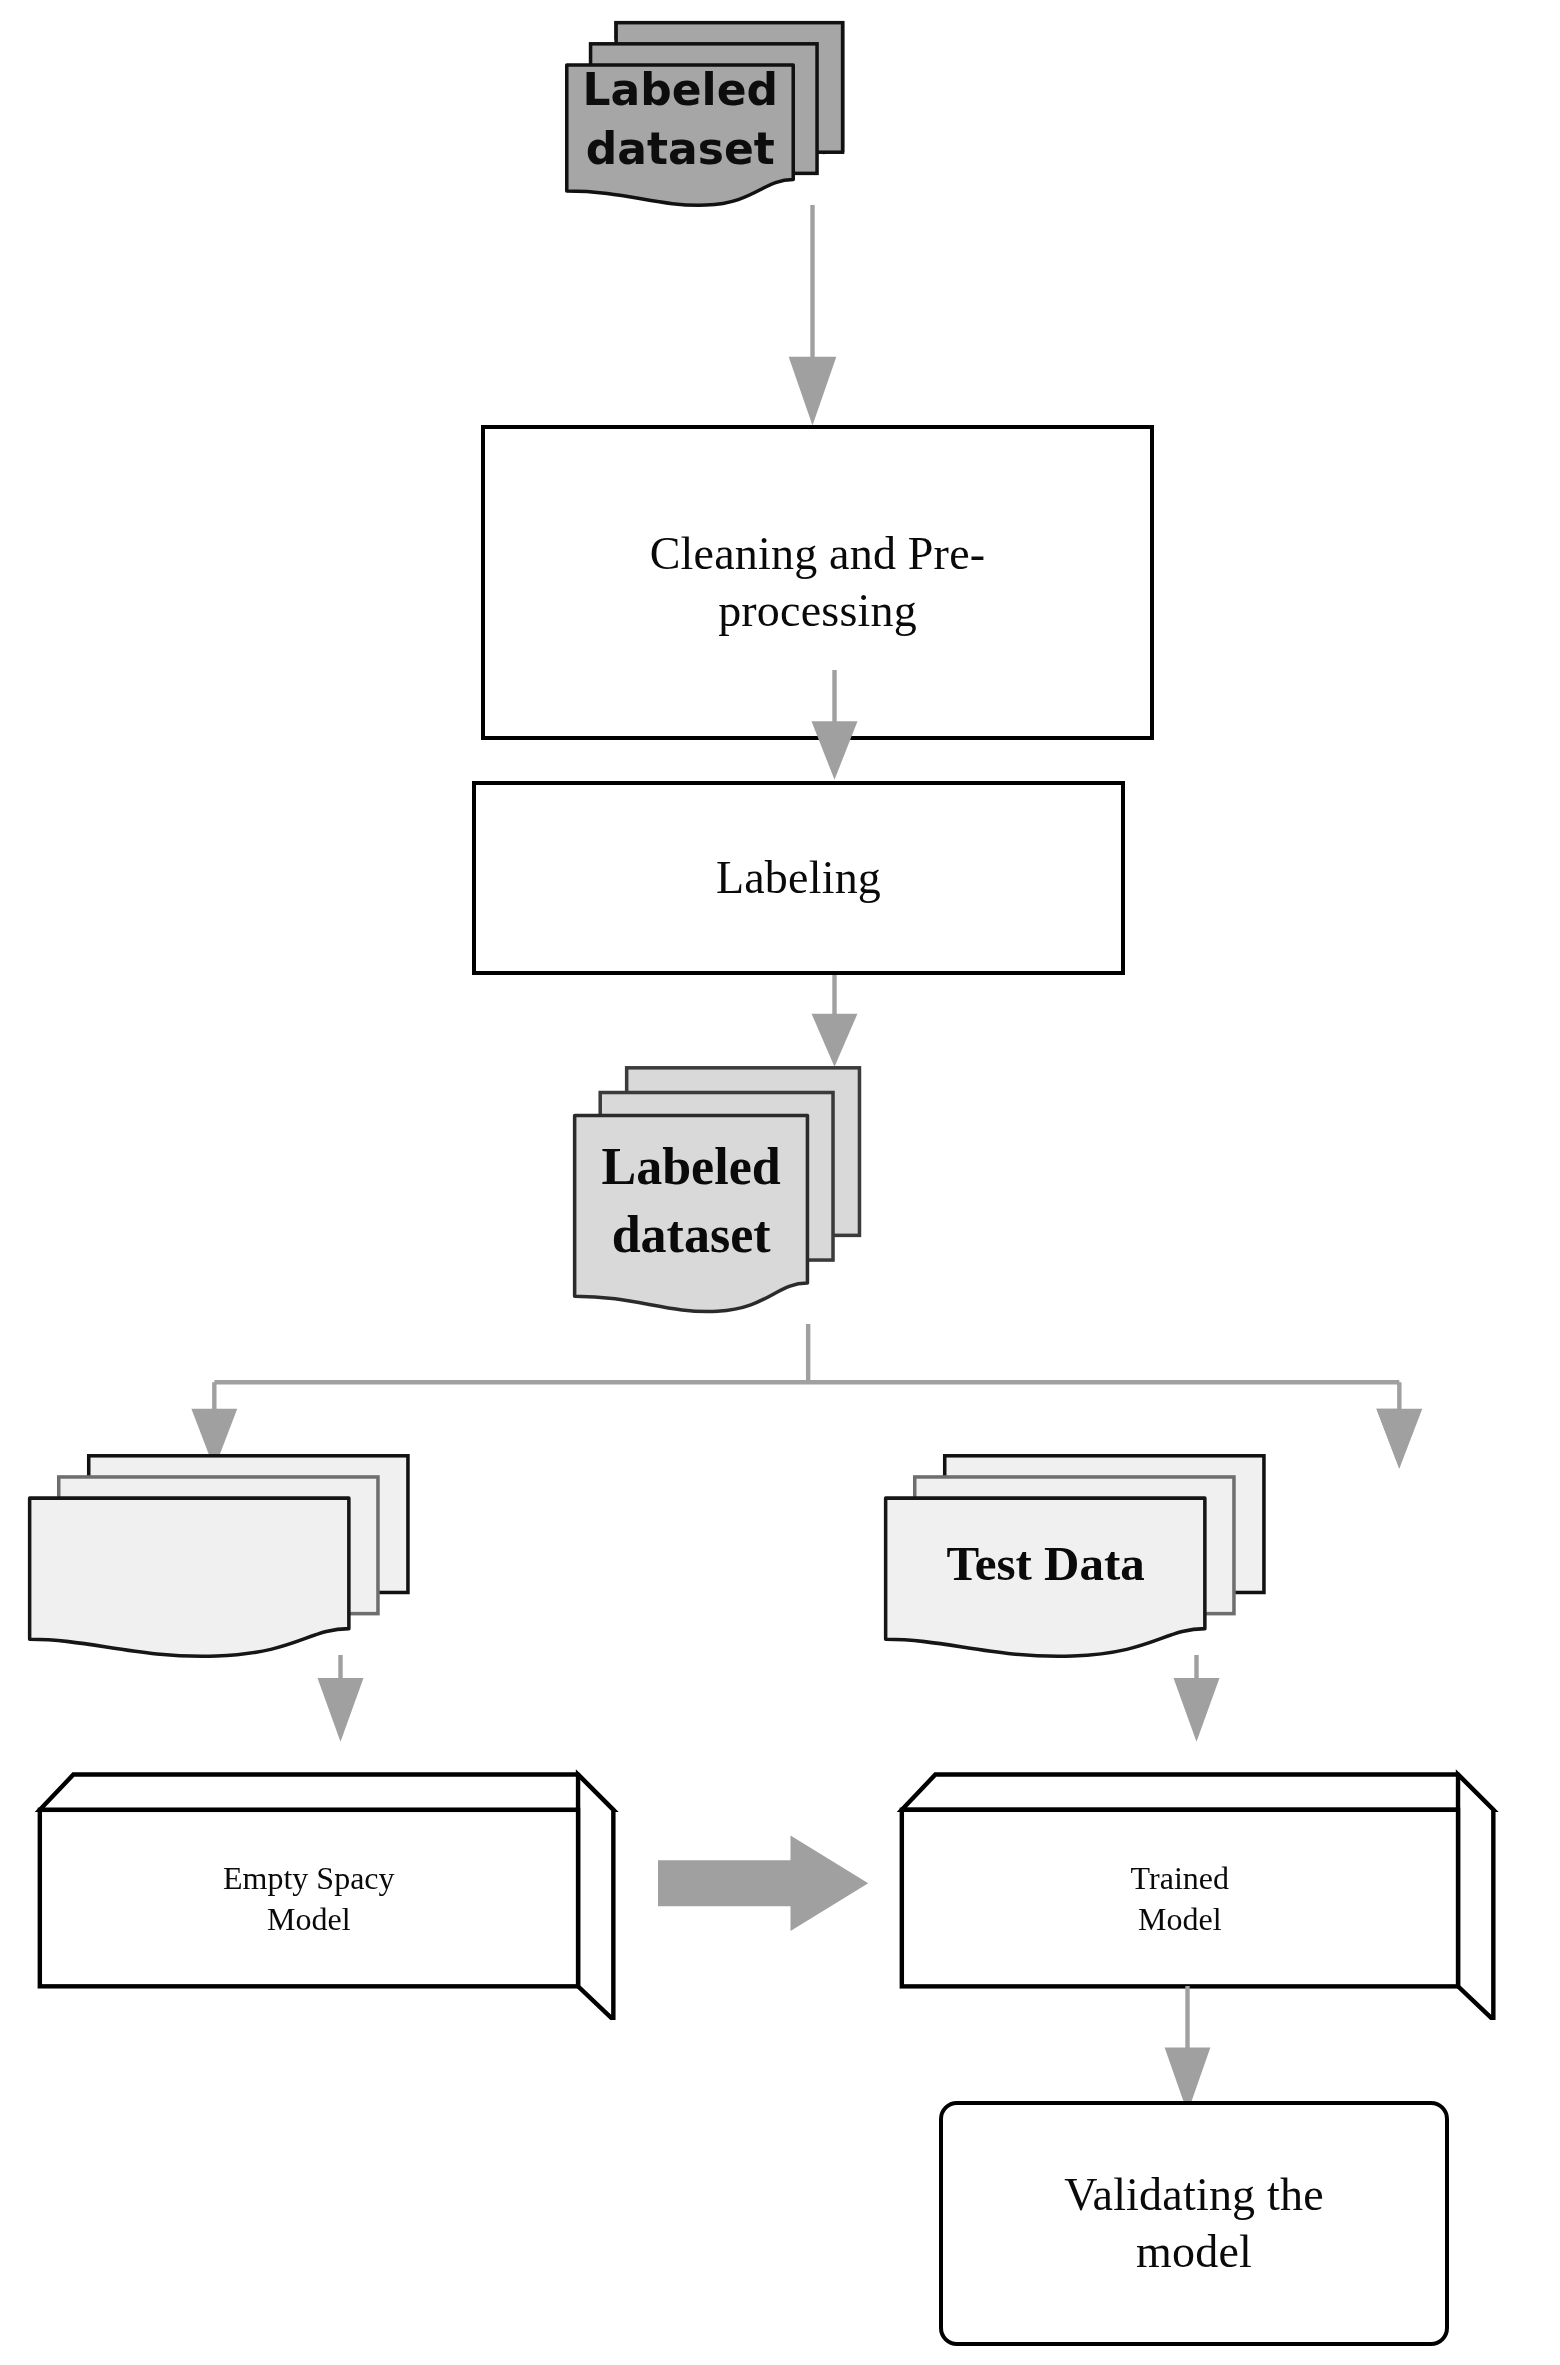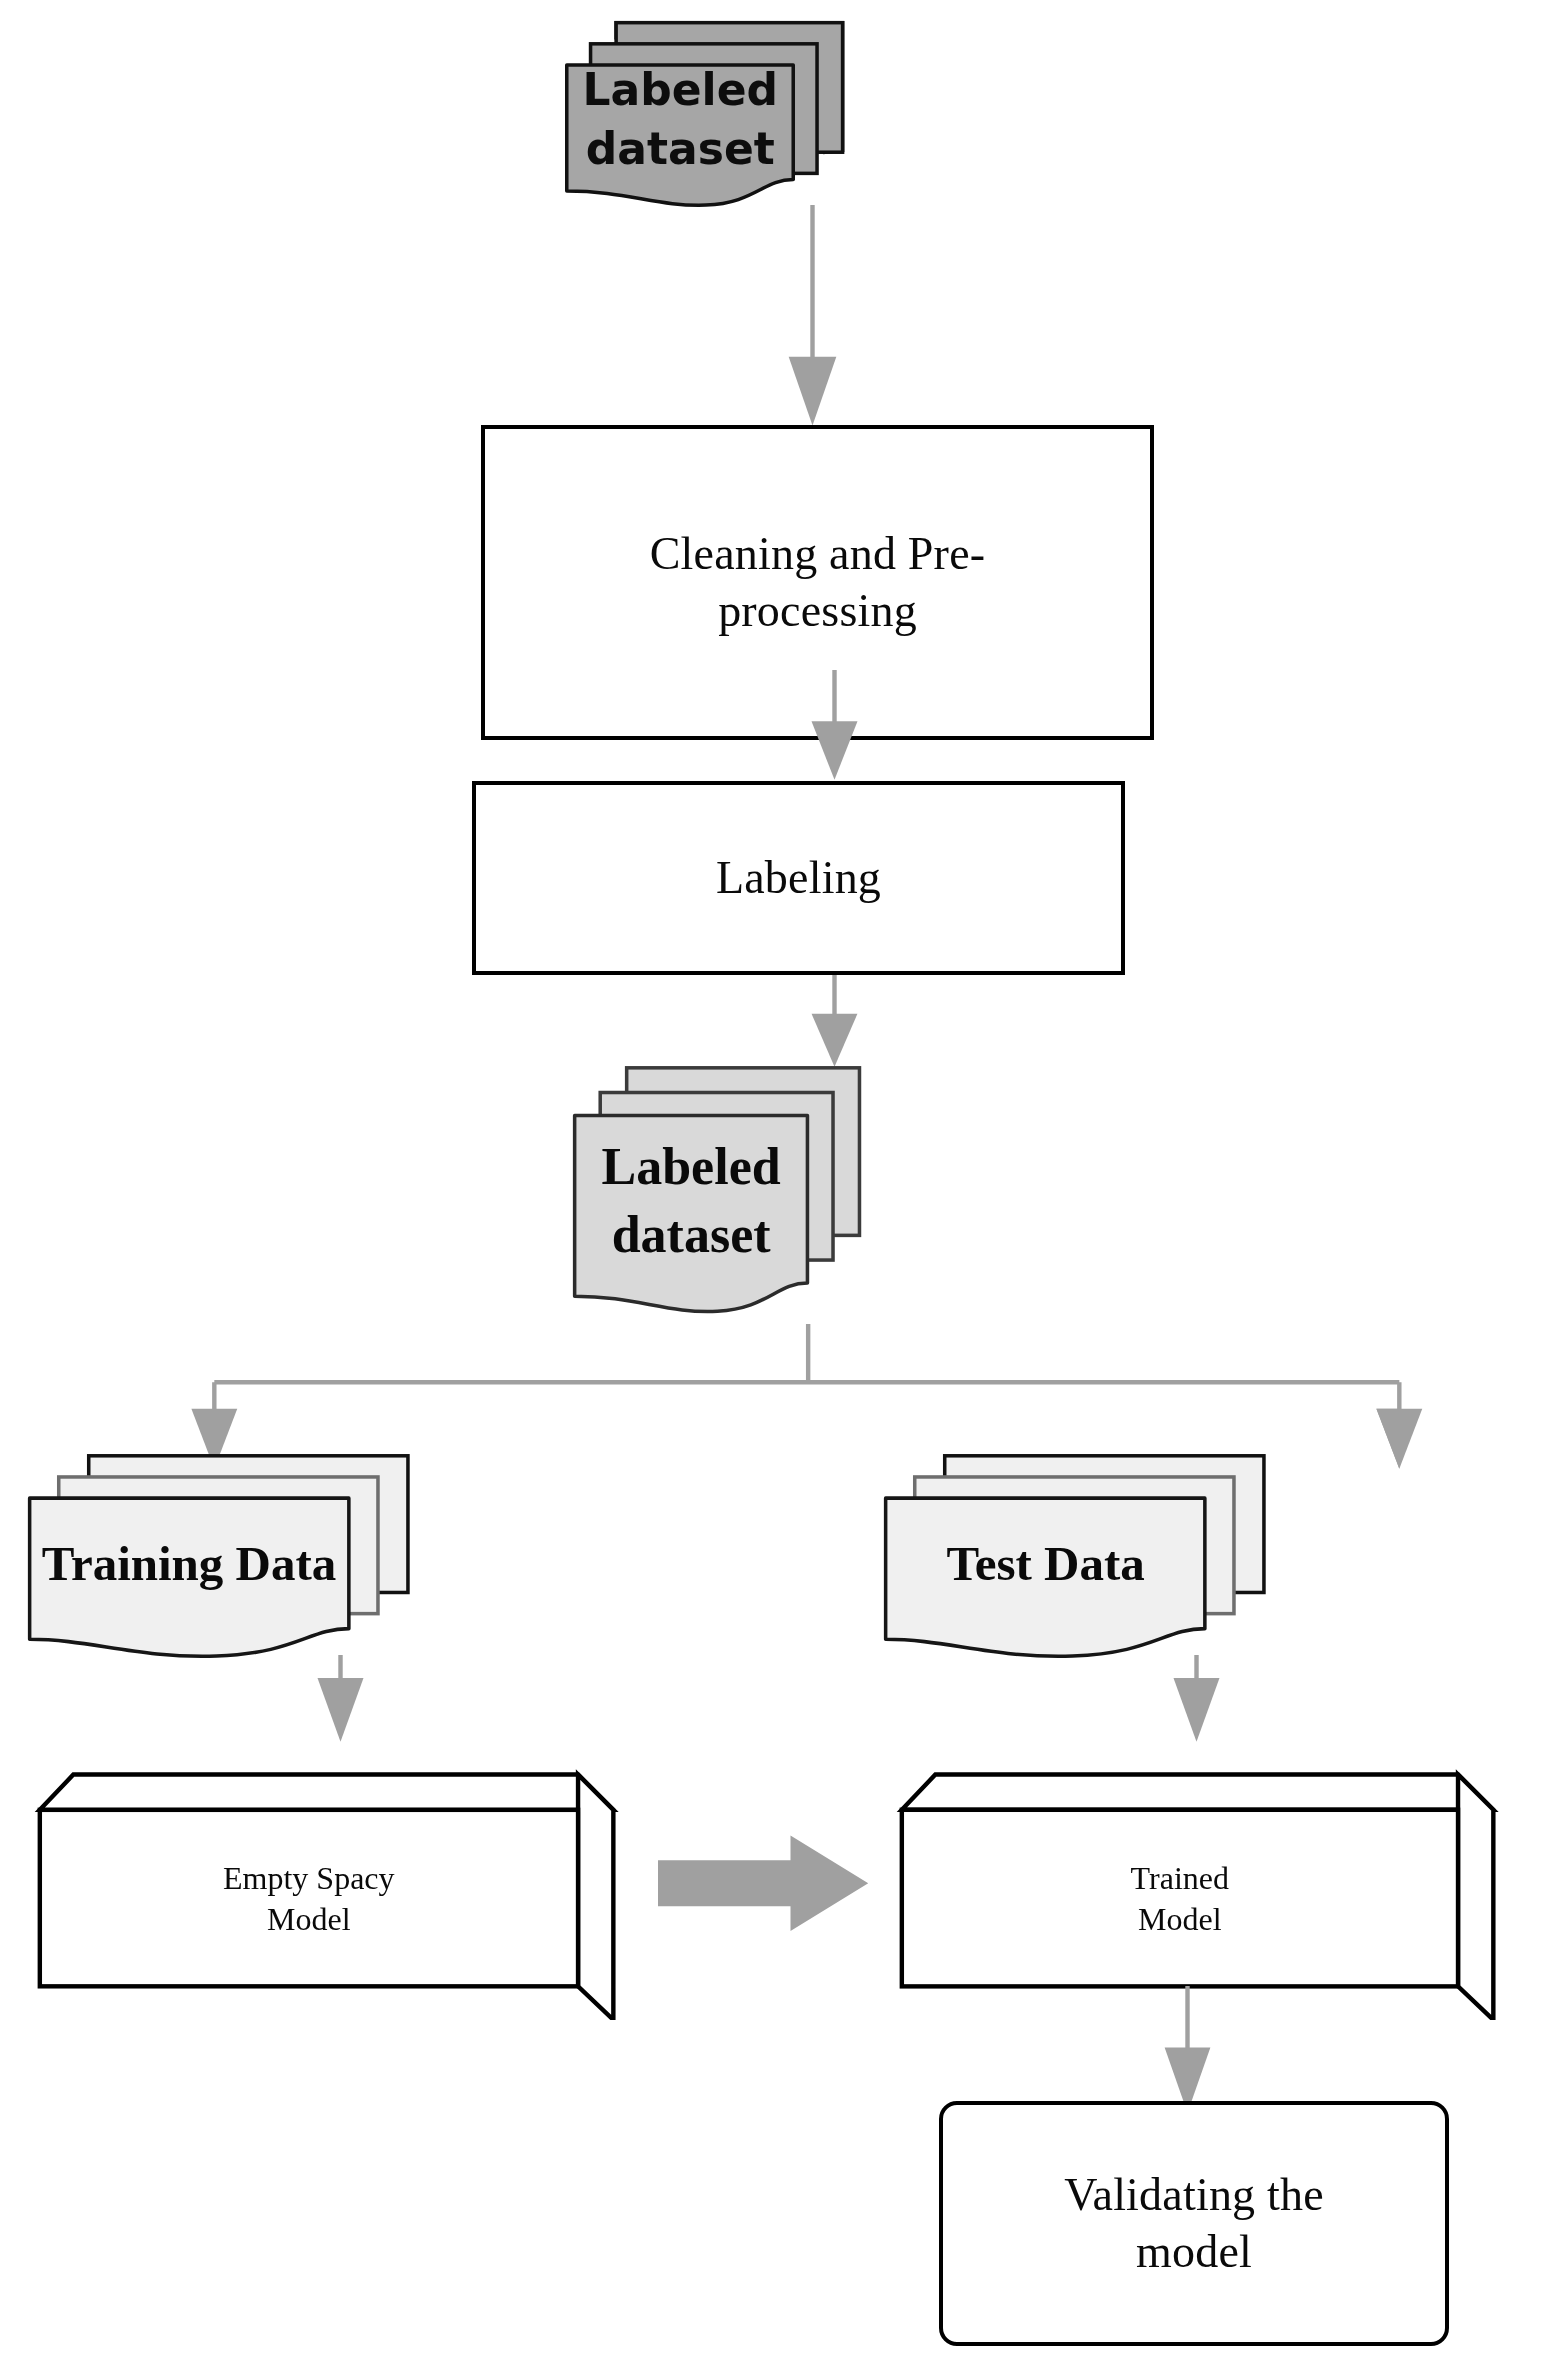--- a/index.html
+++ b/index.html
@@ -185,23 +185,20 @@
   </div>
 
   <div class="docstack" style="left:26.5px; top:1452px; width:388px; height:221px;">
     <svg width="388" height="221" viewBox="0 0 440 250">
       <rect x="70" y="4" width="362" height="155" fill="#f0f0f0" stroke="#111111" stroke-width="4"></rect>
       <rect x="36" y="28" width="362" height="155" fill="#f0f0f0" stroke="#6e6e6e" stroke-width="4"></rect>
       <path d="M 3 52 L 365 52 L 365 200
                C 320 200 305 228 215 231
                C 125 234 72 212 3 212 Z" fill="#f0f0f0" stroke="#161616" stroke-width="4" stroke-linejoin="round"></path>
     </svg>
-    <div class="doc-text serif-one" style="left:2.6px; top:46px; width:320px; height:131px;">
-      <span>Training Data</span>
-    </div>
   </div>
 
   <div class="docstack" style="left:883px; top:1452px; width:388px; height:221px;">
     <svg width="388" height="221" viewBox="0 0 440 250">
       <rect x="70" y="4" width="362" height="155" fill="#f0f0f0" stroke="#111111" stroke-width="4"></rect>
       <rect x="36" y="28" width="362" height="155" fill="#f0f0f0" stroke="#6e6e6e" stroke-width="4"></rect>
       <path d="M 3 52 L 365 52 L 365 200
                C 320 200 305 228 215 231
                C 125 234 72 212 3 212 Z" fill="#f0f0f0" stroke="#161616" stroke-width="4" stroke-linejoin="round"></path>
     </svg>

